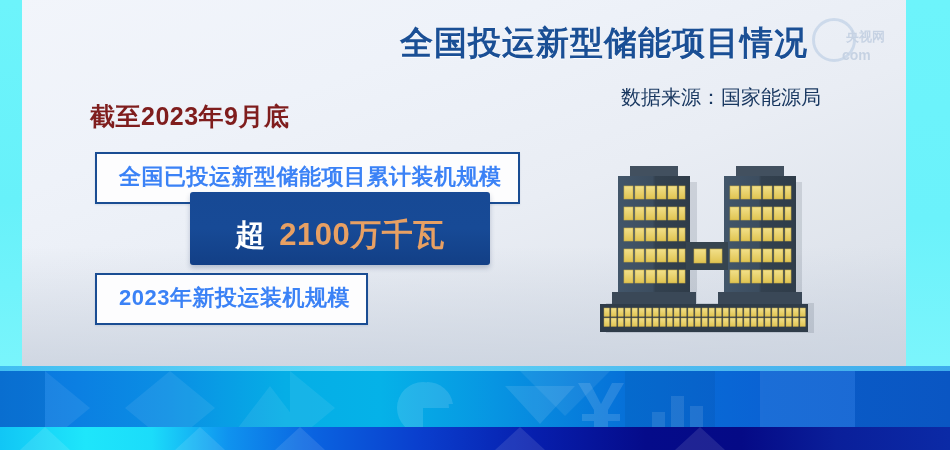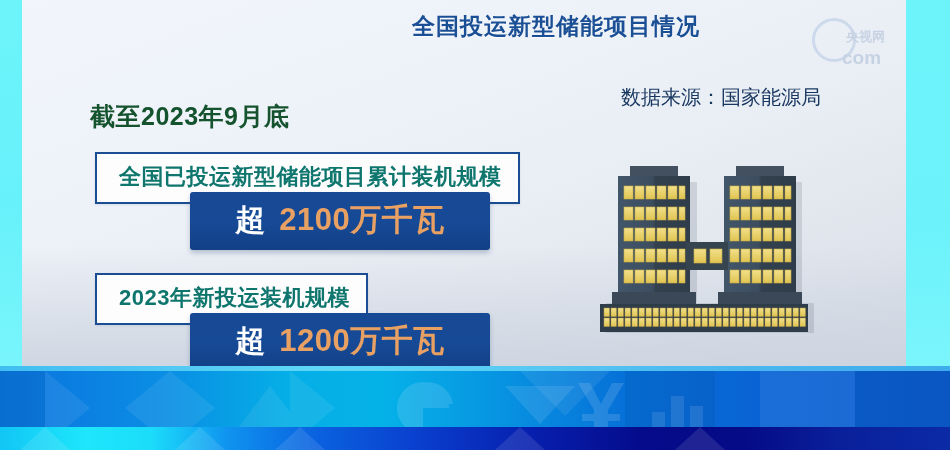--- a/index.html
+++ b/index.html
@@ -40,27 +40,26 @@
   .logo {
     position: absolute; left: 22px; top: 18px;
     width: 120px; height: 62px;
     z-index: 7;
     opacity: .55;
   }
   .logo svg { display:block; }
 
   
   .title {
-    position: absolute; left: 400px; top: 11px;
-    font-size: 23px; font-weight: bold; letter-spacing: 1px;
+    position: absolute; left: 400px; top: 21px;
+    font-size: 33px; font-weight: bold; letter-spacing: 1px;
     color: #1a4f95;
     text-shadow: 0 1px 0 rgba(255,255,255,.8);
     z-index: 5;
     white-space: nowrap;
-    margin-left: 12px;
   }
   .subtitle {
     position: absolute; left: 597px; top: 84px;
     font-size: 20px; font-weight: 500;
     color: #17365f;
     z-index: 5;
     white-space: nowrap;
     margin-left: 24px;
   }
   .watermark {
@@ -72,61 +71,61 @@
     font-size: 13px;
     line-height: 1.1;
     text-align: center;
     pointer-events: none;
   }
   .watermark .wm-circle{
     position:absolute; left:26px; top:2px; width:44px; height:44px;
     border:3px solid #4b7fbb; border-radius:50%;
   }
   .watermark .wm-t1{ position:absolute; left:60px; top:14px; font-weight:bold; white-space:nowrap;}
-  .watermark .wm-t2{ position:absolute; left:56px; top:32px; font-size:19px; font-weight:bold;}
+  .watermark .wm-t2{ position:absolute; left:56px; top:32px; font-size:14px; font-weight:bold;}
 
   
   .date-line {
     position: absolute; left: 90px; top: 100px;
     font-size: 25px; font-weight: bold;
-    color: #14532d;
+    color: #7f1d1d;
     letter-spacing: .5px;
     z-index: 5;
     white-space: nowrap;
   }
 
   .stat-group { position: absolute; z-index: 5; }
   .stat-group.g1 { left: 95px; top: 152px; }
   .stat-group.g2 { left: 95px; top: 273px; }
 
   .stat-label {
     position: relative;
     display: inline-block;
     background: #fdfdfe;
     border: 2px solid #1a4d93;
-    color: #0f766e;
+    color: #3b82f6;
     font-weight: bold;
     font-size: 22px;
     letter-spacing: .5px;
     padding: 8px 16px 10px 22px;
     white-space: nowrap;
     z-index: 1;
     box-shadow: 0 1px 2px rgba(30,60,110,.10);
     text-align: center;
   }
   .stat-value {
     position: relative;
     display: block;
     background: linear-gradient(180deg,#1a52a2 0%,#16449028 0%,#174a96 50%,#123f86 100%);
     background-color: #174a96;
     border-radius: 3px;
     margin-top: -12px;
     margin-left: 95px;
     width: 300px;
-    padding: 7px 0 9px 0;
+    padding: 22px 0 9px 0;
     text-align: center;
     white-space: nowrap;
     z-index: 2;
     box-shadow: 0 3px 5px rgba(30,55,100,.25);
   }
   .stat-value .prefix {
     color: #ffffff;
     font-size: 30px;
     font-weight: bold;
     letter-spacing: 1px;
@@ -194,23 +193,20 @@
 
   <div class="stat-group g1">
     <div class="stat-label nosel">全国已投运新型储能项目累计装机规模</div>
     <div class="stat-value nosel">
       <span class="prefix">超</span><span class="amount">2100万千瓦</span>
     </div>
   </div>
 
   <div class="stat-group g2">
     <div class="stat-label nosel">2023年新投运装机规模</div>
-    <div class="stat-value nosel">
-      <span class="prefix">超</span><span class="amount">1200万千瓦</span>
-    </div>
   </div>
 
   <div class="building">
     <svg width="240" height="180" viewBox="0 0 240 180" aria-hidden="true">
       <defs>
         <linearGradient id="twr" x1="0" y1="0" x2="1" y2="0">
           <stop offset="0%" stop-color="#42566a"></stop>
           <stop offset="48%" stop-color="#3c4d5f"></stop>
           <stop offset="52%" stop-color="#33414f"></stop>
           <stop offset="100%" stop-color="#2f3c49"></stop>

